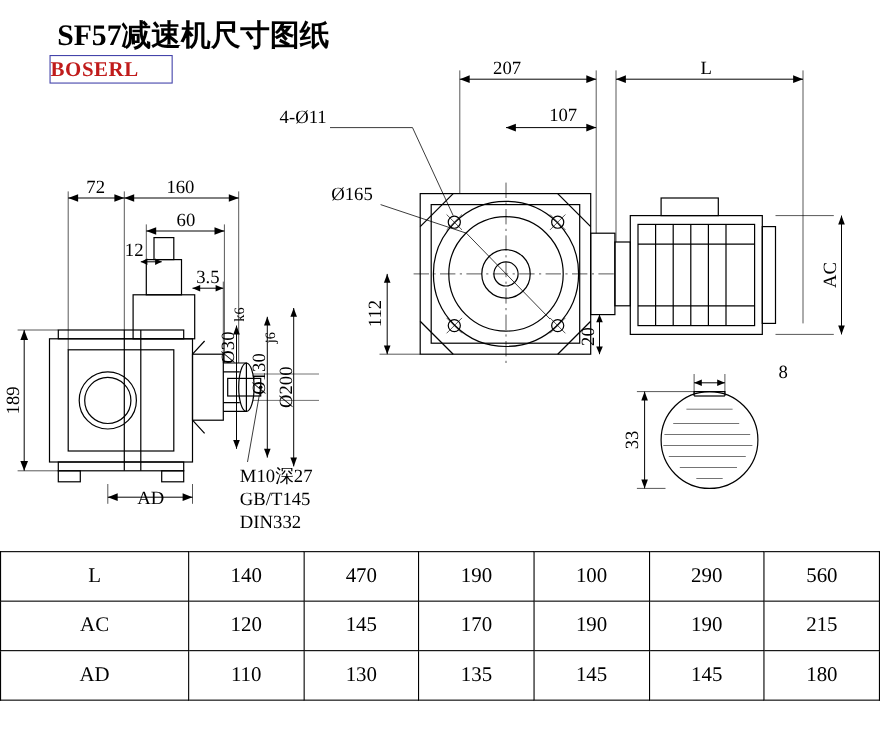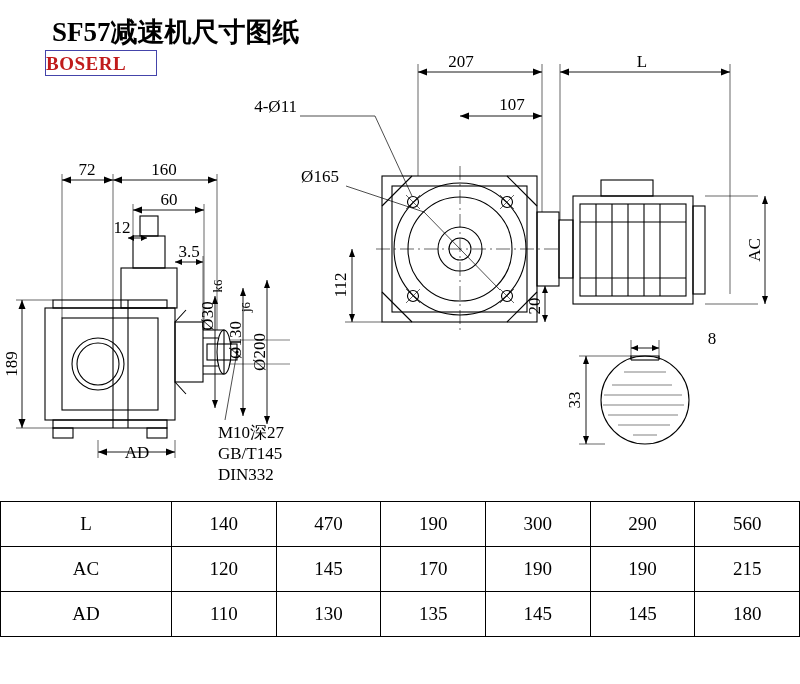--- a/index.html
+++ b/index.html
@@ -338,21 +338,21 @@
     </g>
   </svg>
 
   <table class="spec">
     <tbody>
       <tr>
         <td class="rowlabel">L</td>
         <td>140</td>
         <td>470</td>
         <td>190</td>
-        <td>300</td>
+        <td>100</td>
         <td>290</td>
         <td>560</td>
       </tr>
       <tr>
         <td class="rowlabel">AC</td>
         <td>120</td>
         <td>145</td>
         <td>170</td>
         <td>190</td>
         <td>190</td>

